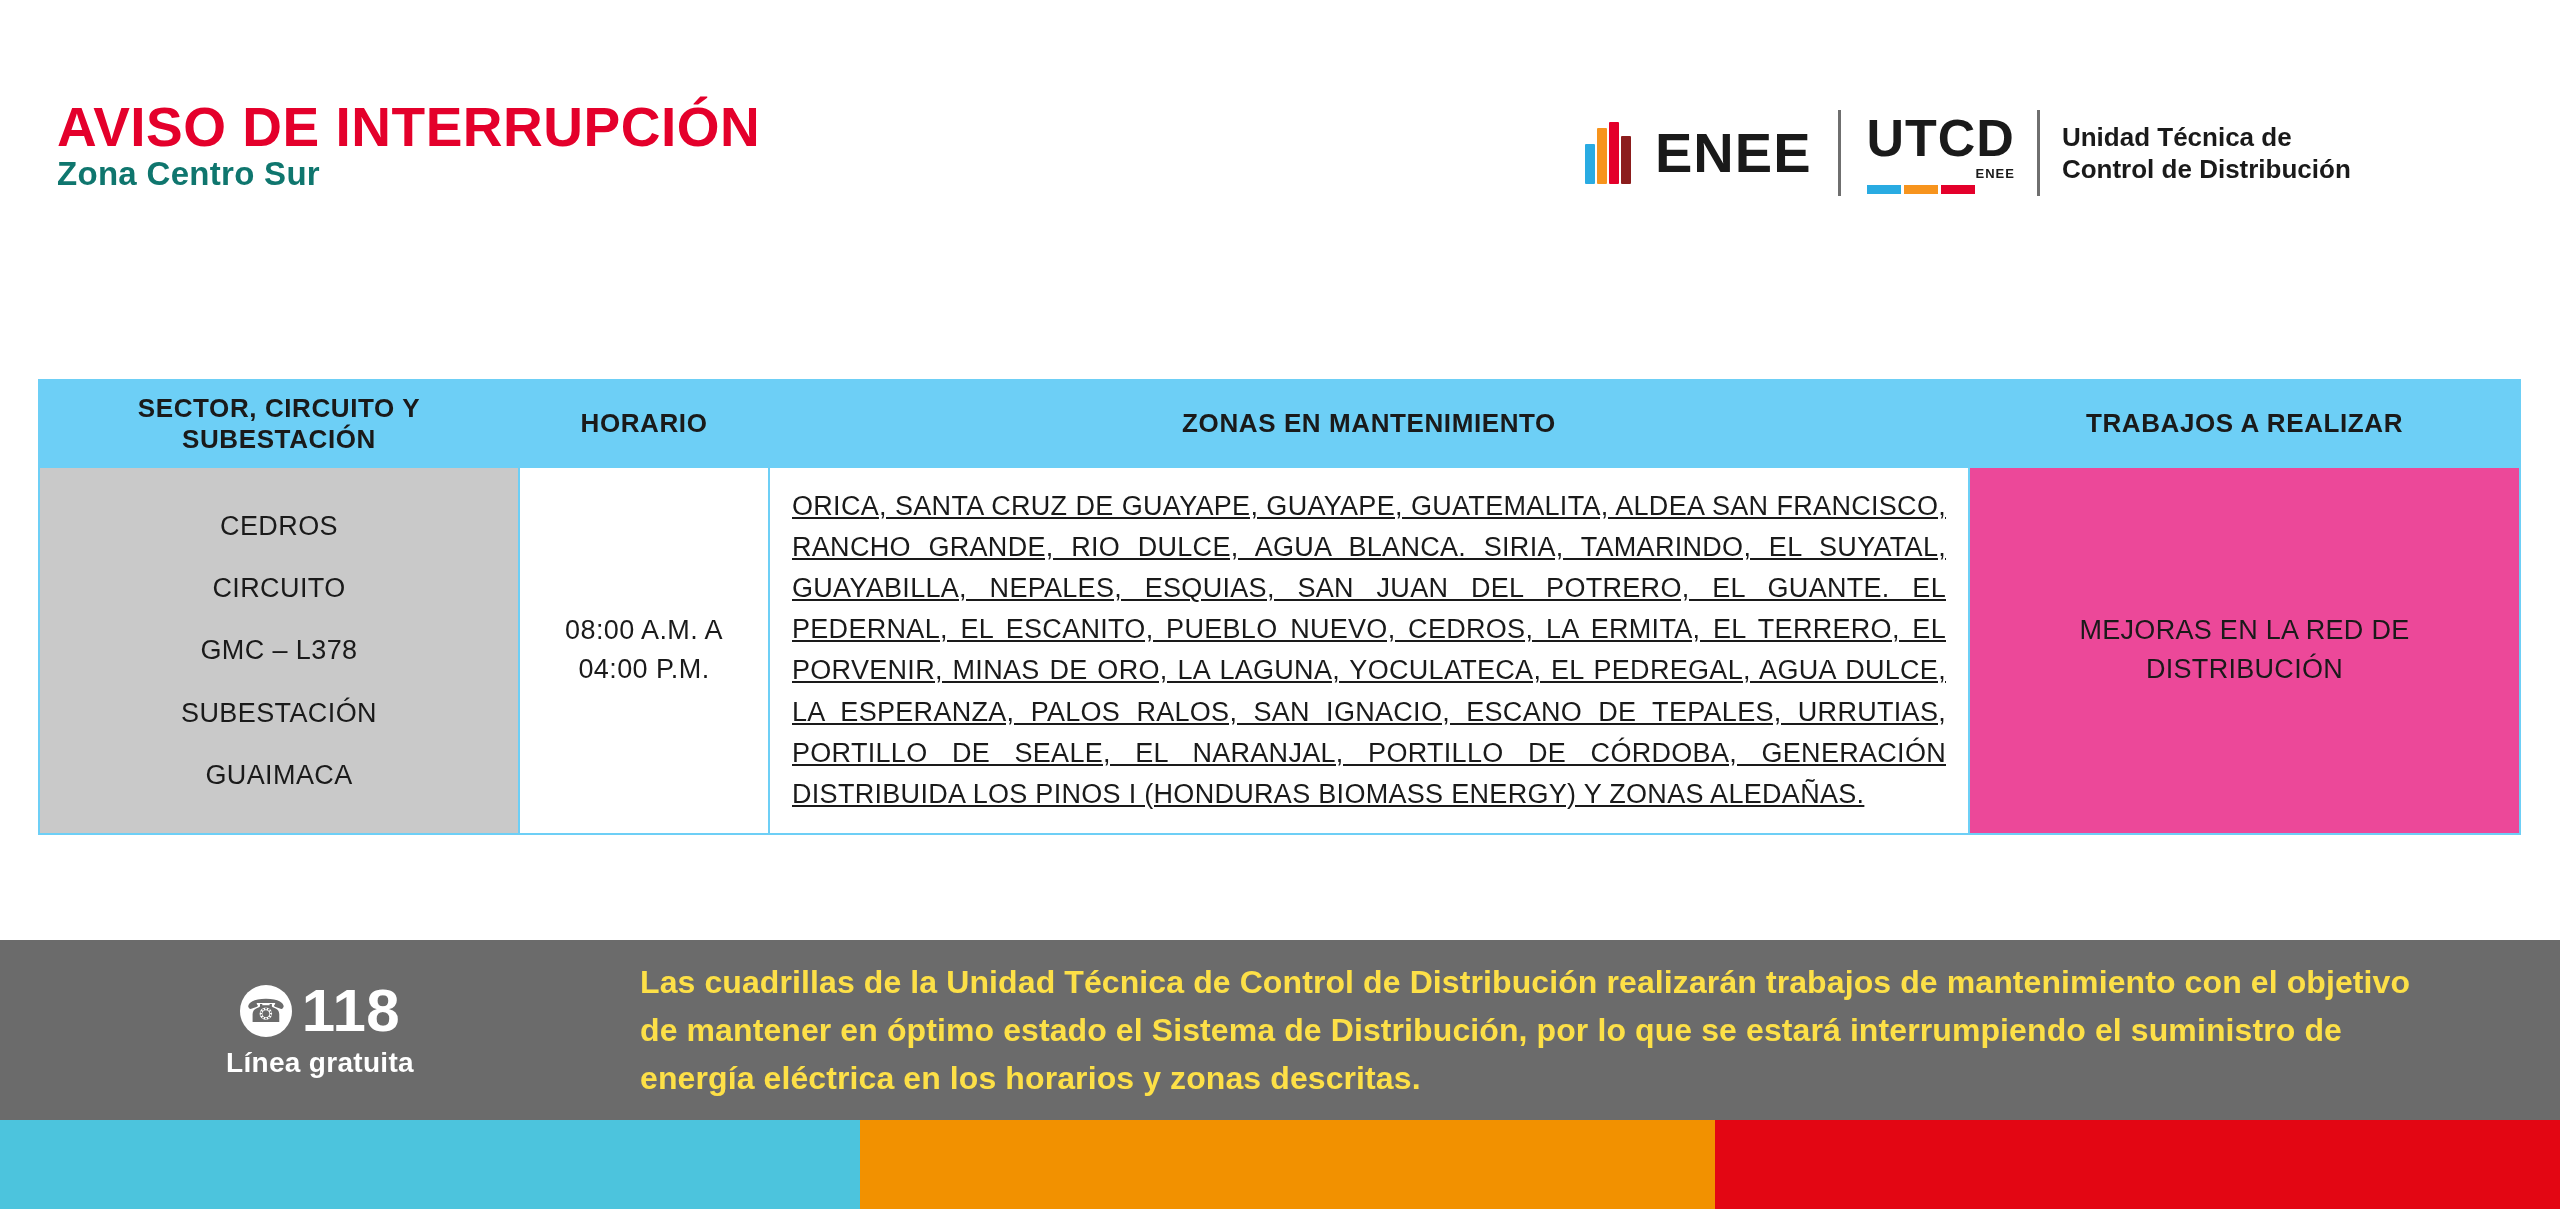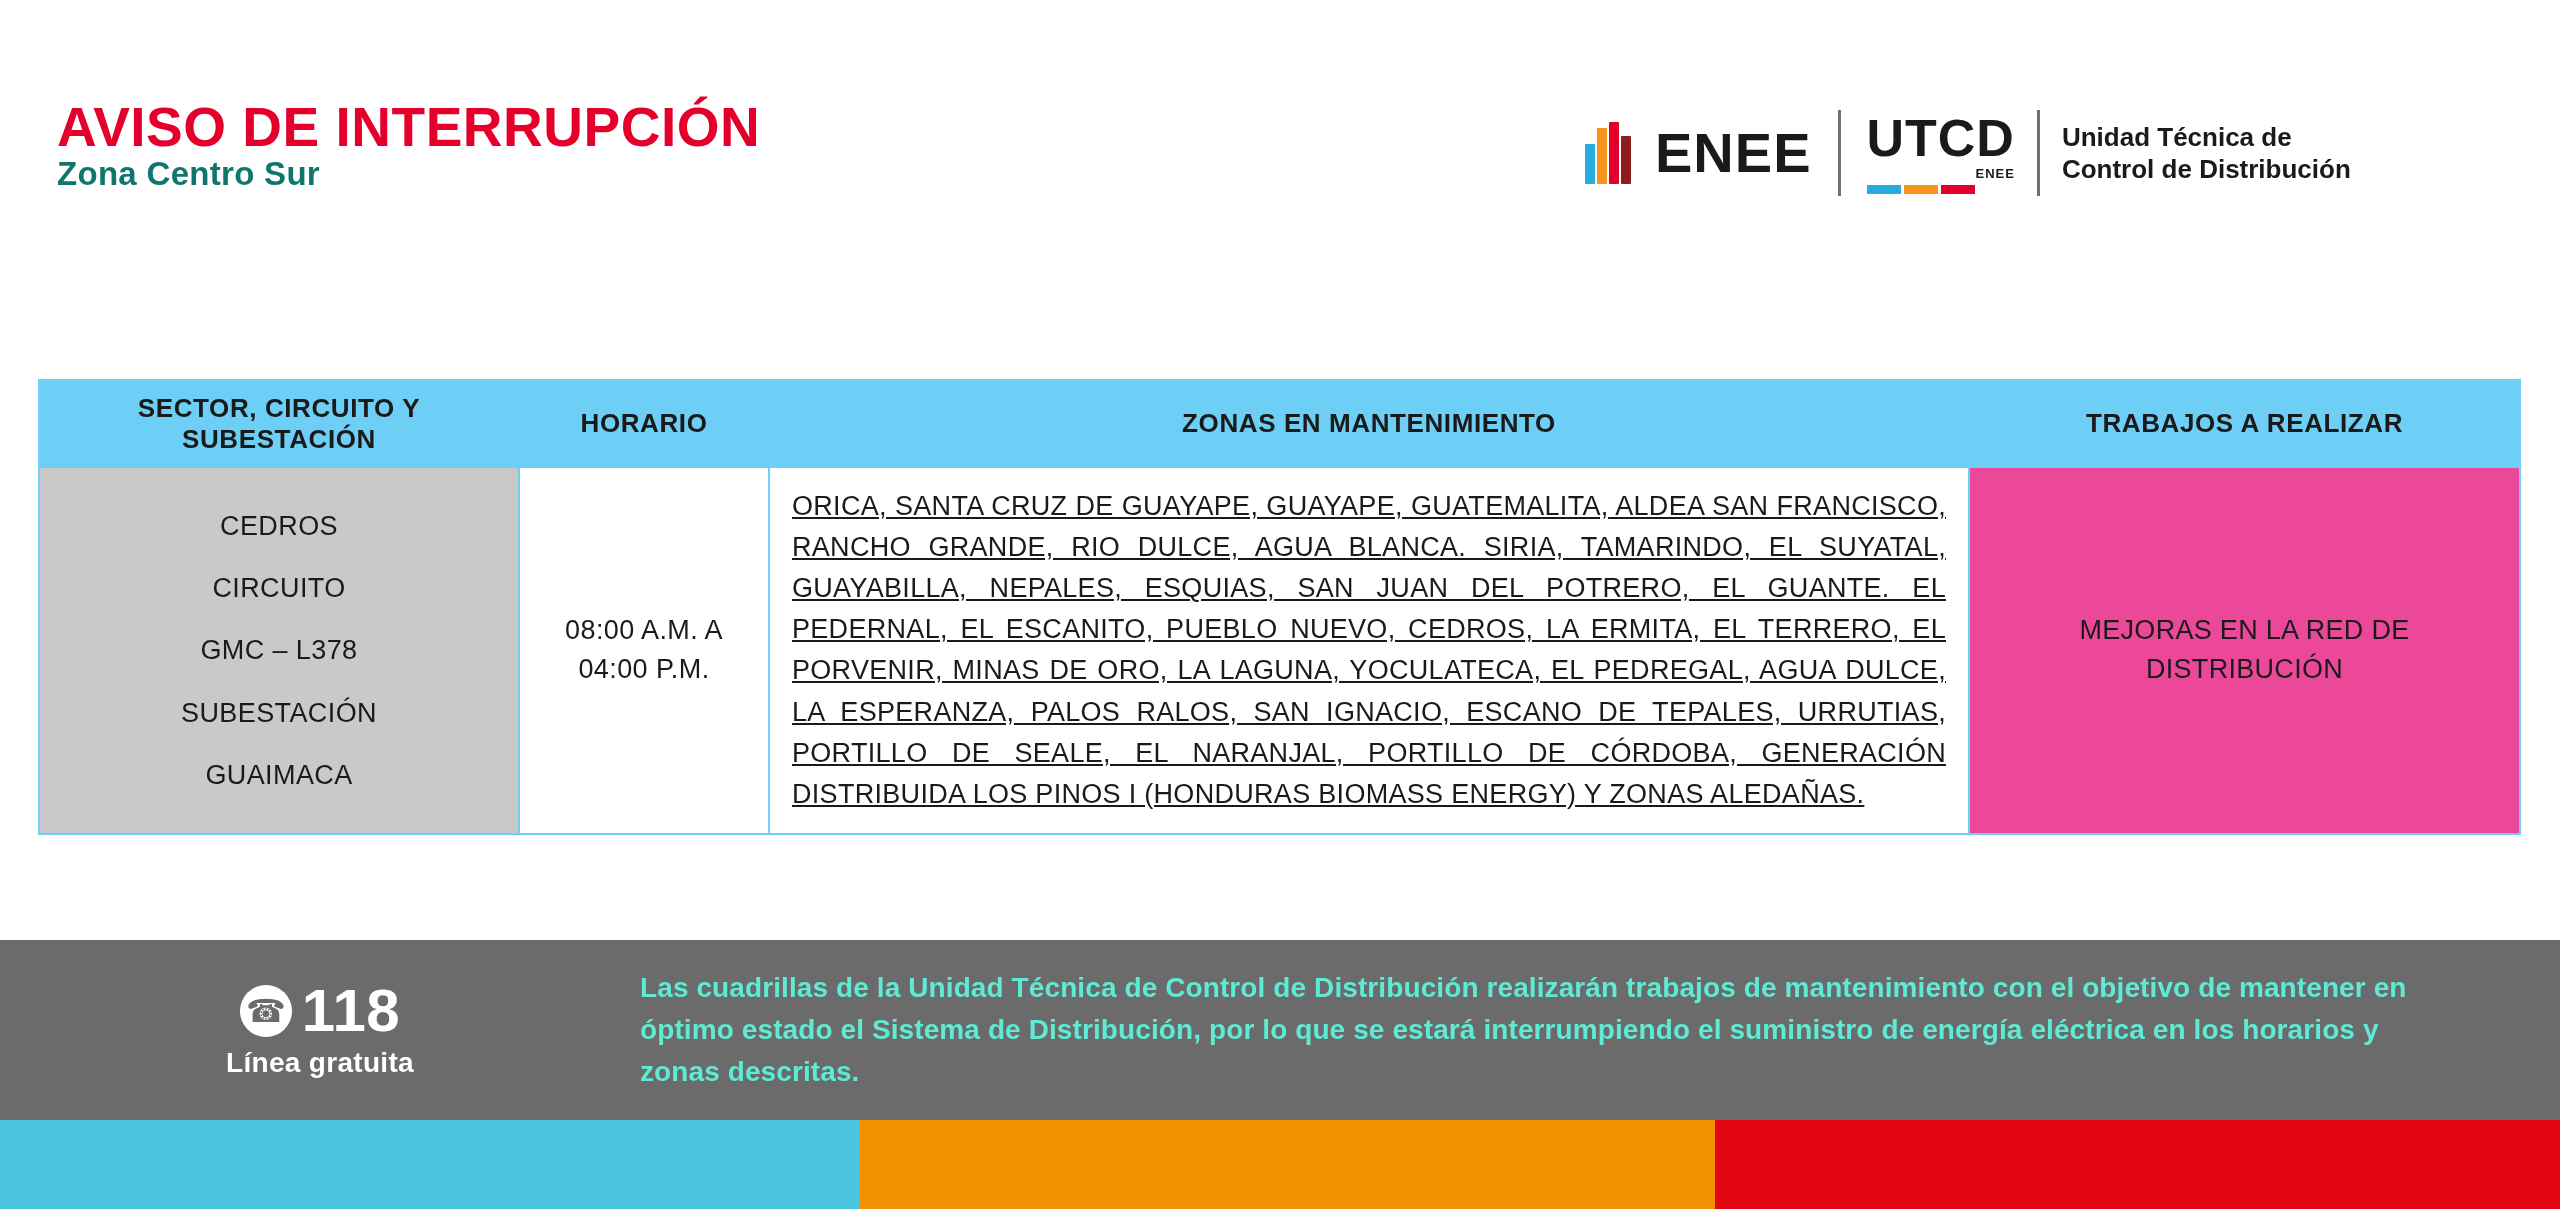--- a/index.html
+++ b/index.html
@@ -220,22 +220,22 @@
     line-height: 1;
   }
   .phone-label {
     font-size: 28px;
     font-weight: bold;
     margin-top: 6px;
     letter-spacing: 0.3px;
   }
   .footer-text {
     flex: 1;
-    color: #5eead4;
-    font-size: 28px;
+    color: #fde047;
+    font-size: 32px;
     font-weight: bold;
     line-height: 1.5;
     padding-right: 120px;
     letter-spacing: 0.1px;
   }
 
   .color-strip {
     position: absolute;
     left: 0;
     top: 1120px;

